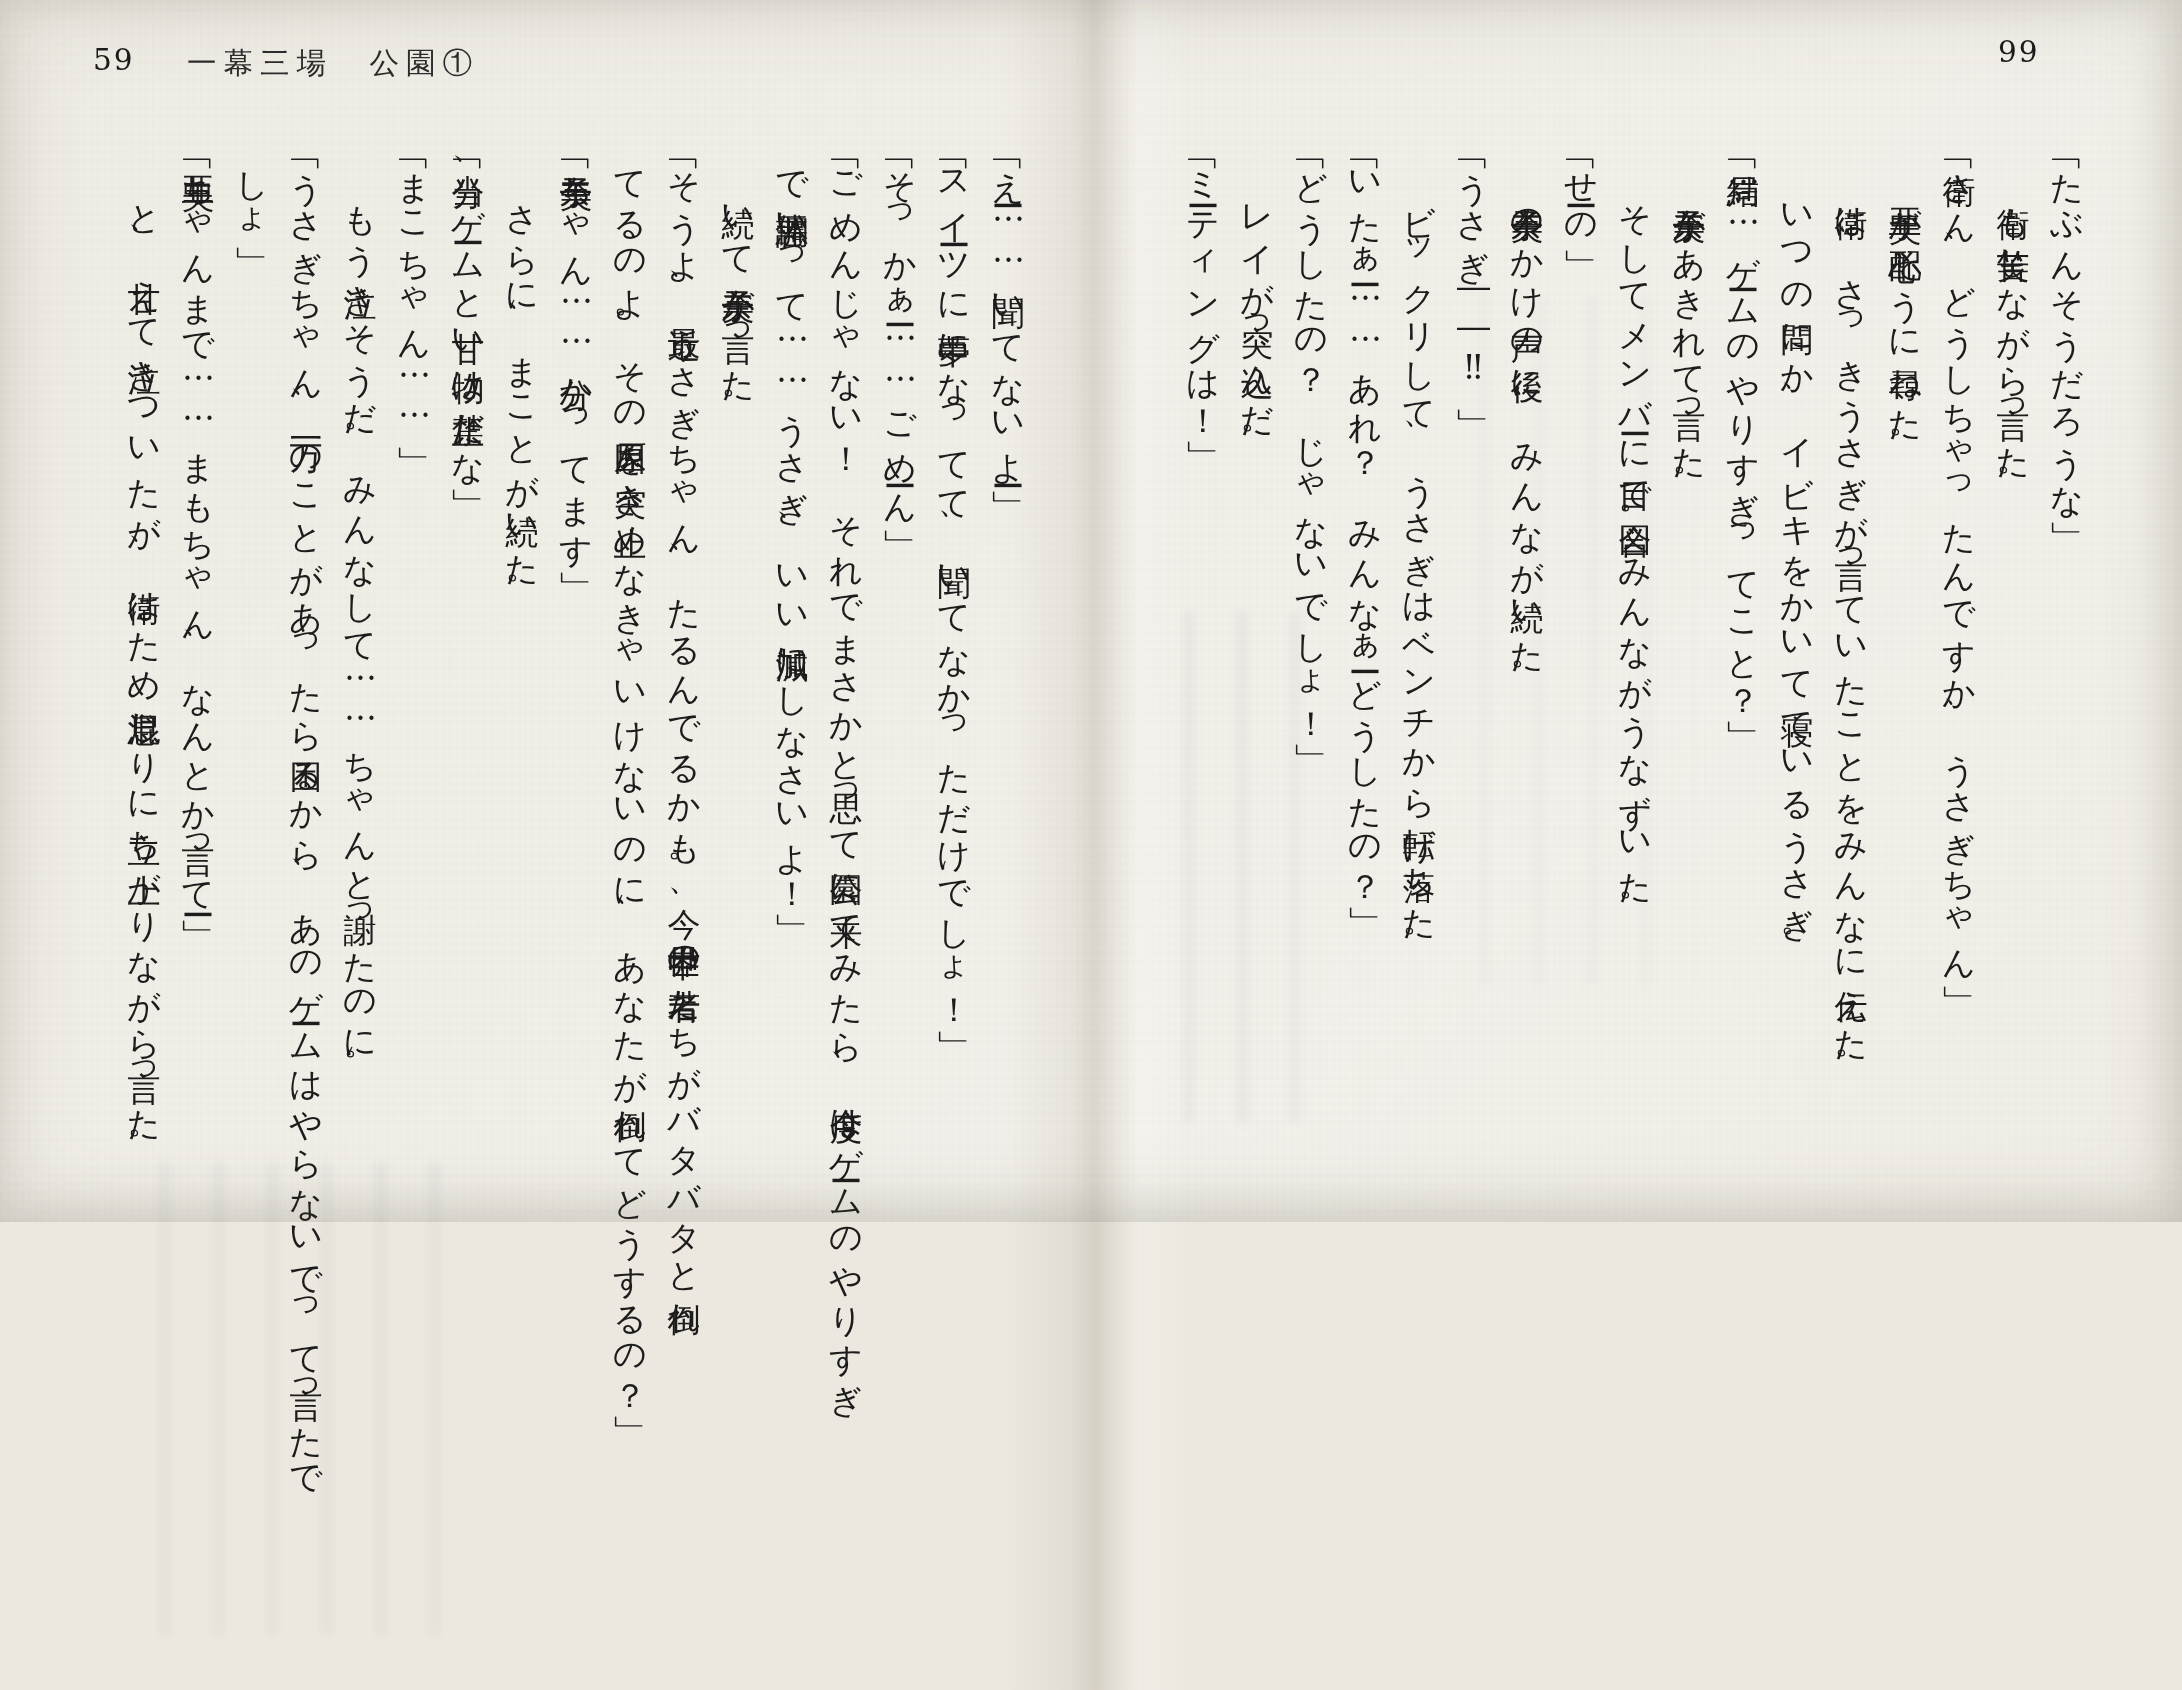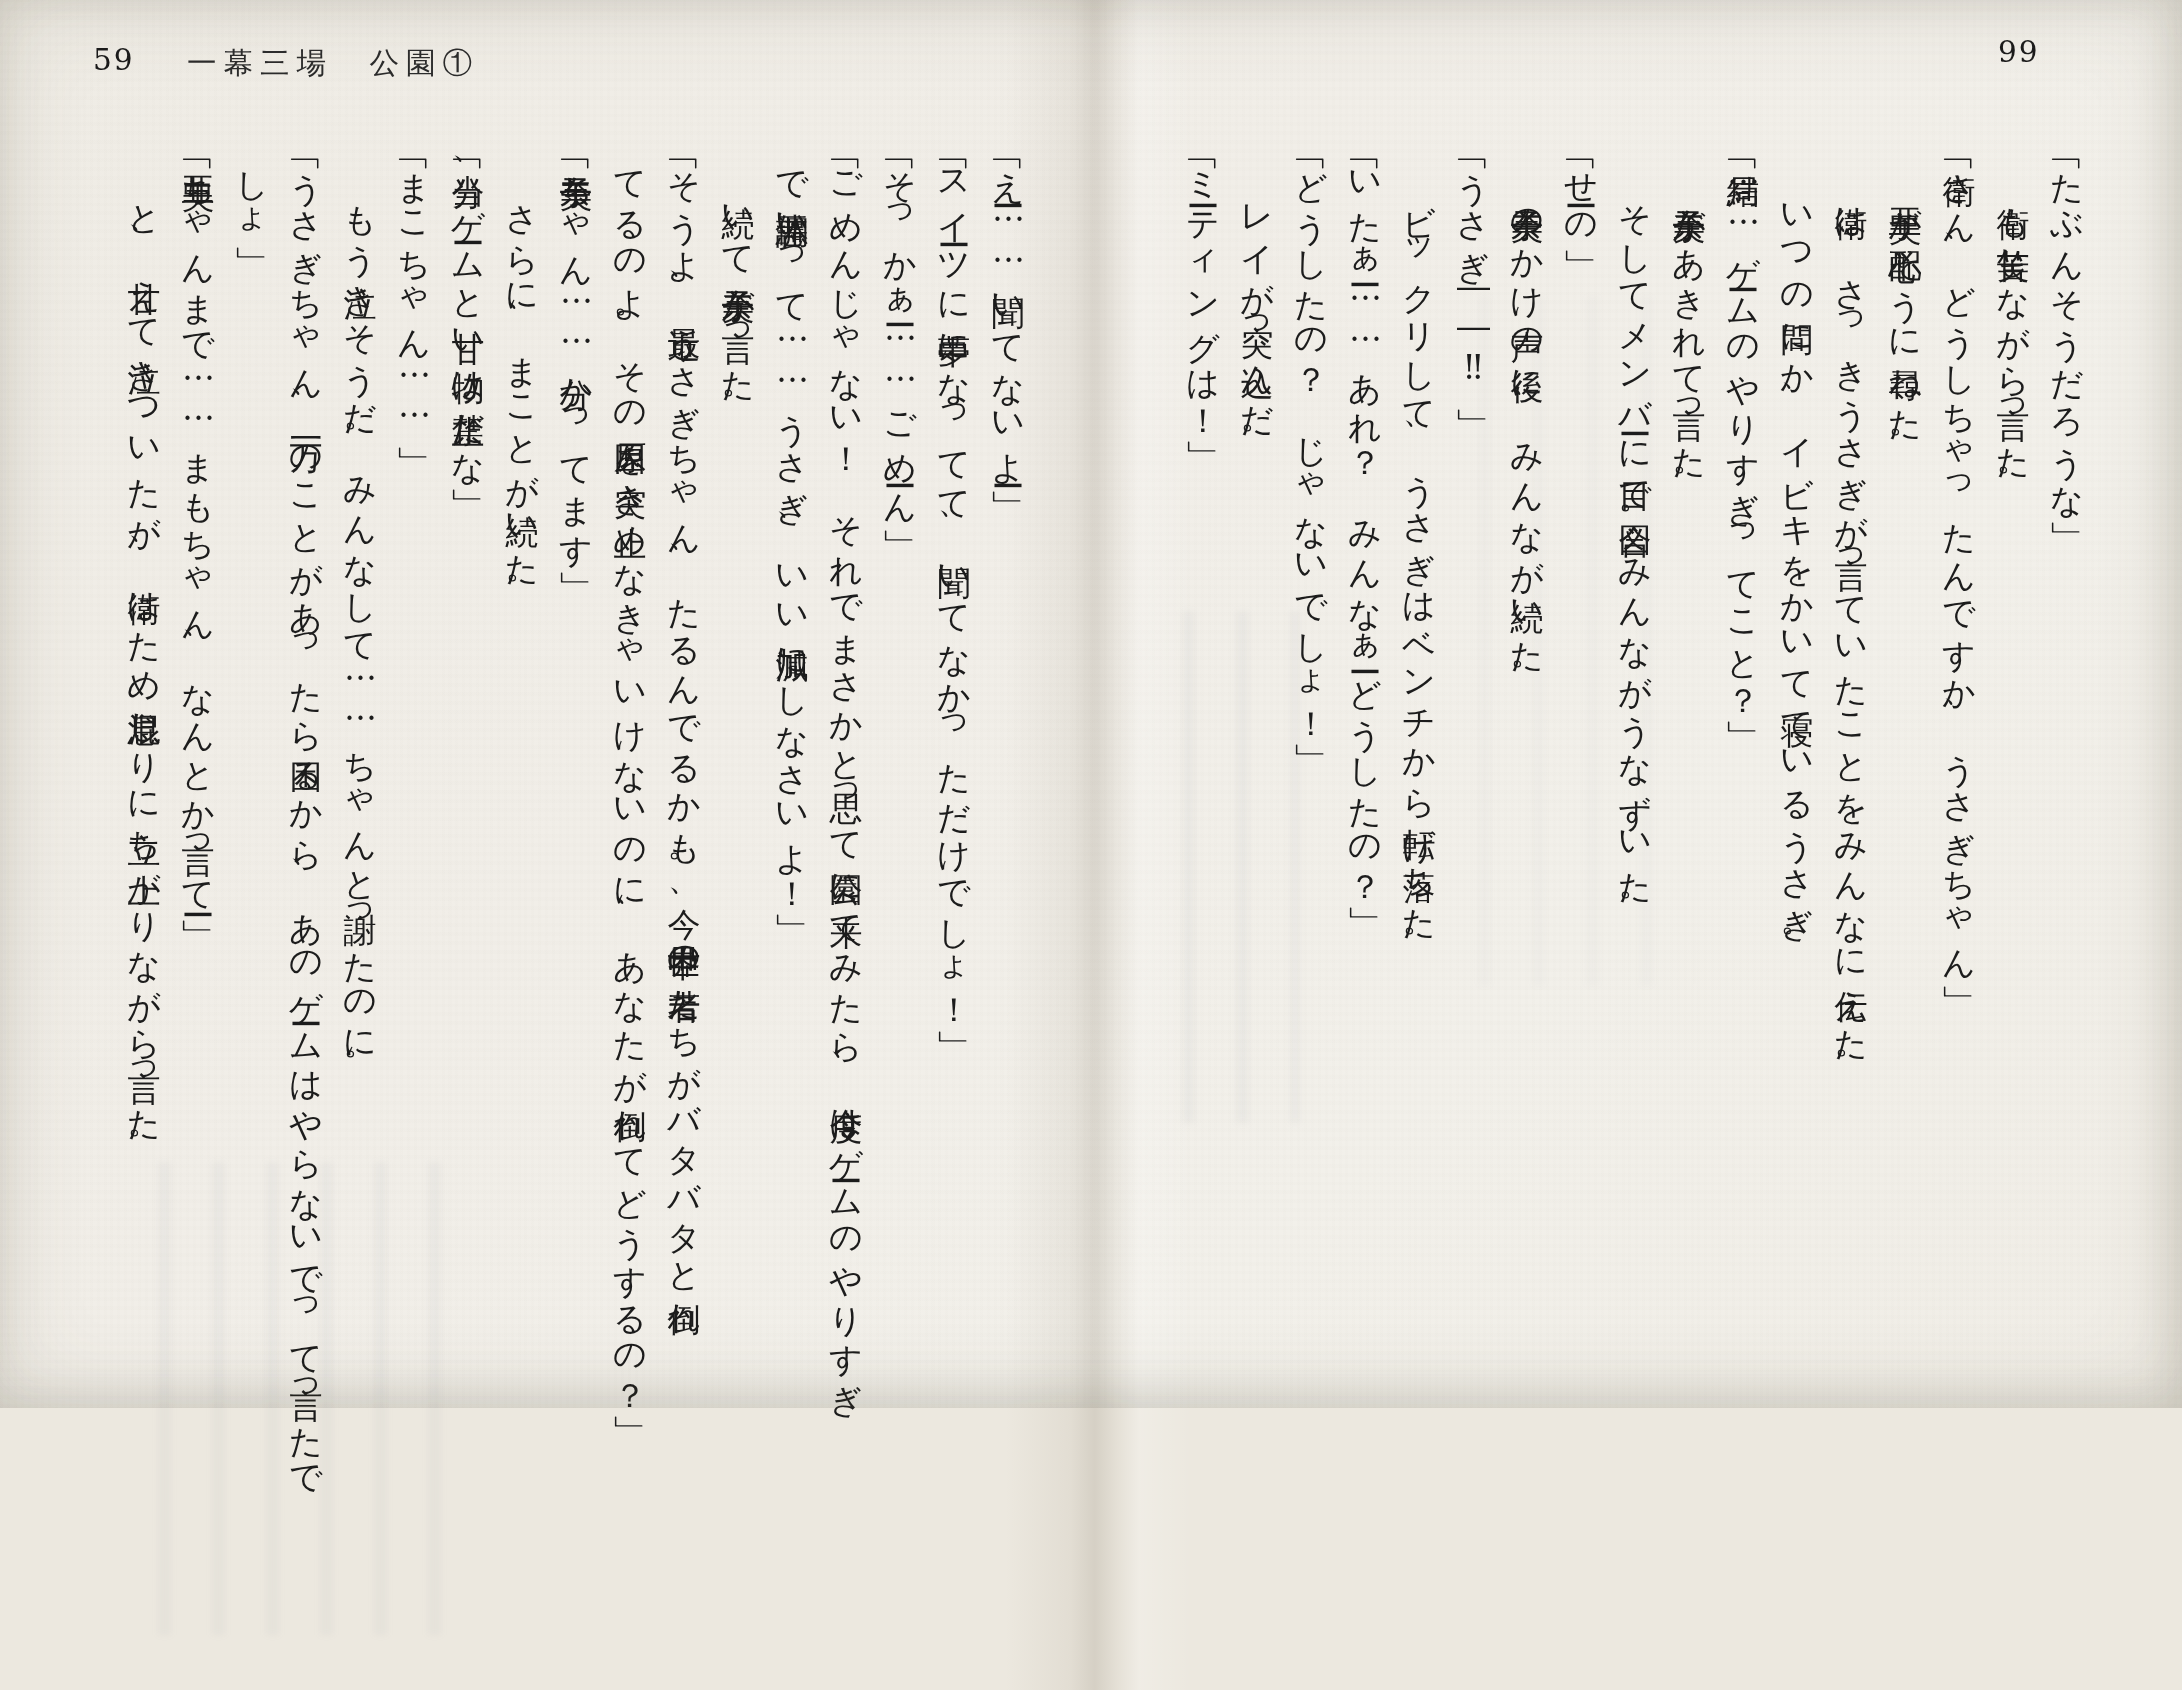--- a/index.html
+++ b/index.html
@@ -6,21 +6,21 @@
     margin: 0;
     padding: 0;
     width: 2183px;
     height: 1690px;
     overflow: hidden;
     background: #ece8df;
   }
   #scan {
     position: relative;
     width: 2183px;
-    height: 1408px;
+    height: 1222px;
     background: linear-gradient(135deg, #efece5 0%, #f1eee8 40%, #f2f0ea 70%, #f0ede6 100%);
     font-family: "DejaVu Serif", "Liberation Serif", serif;
     color: #1b1b1b;
   }
   
   #scan::before {
     content: "";
     position: absolute; inset: 0;
     background:
       repeating-linear-gradient(90deg, rgba(120,110,90,0.012) 0 3px, transparent 3px 6.9px),

